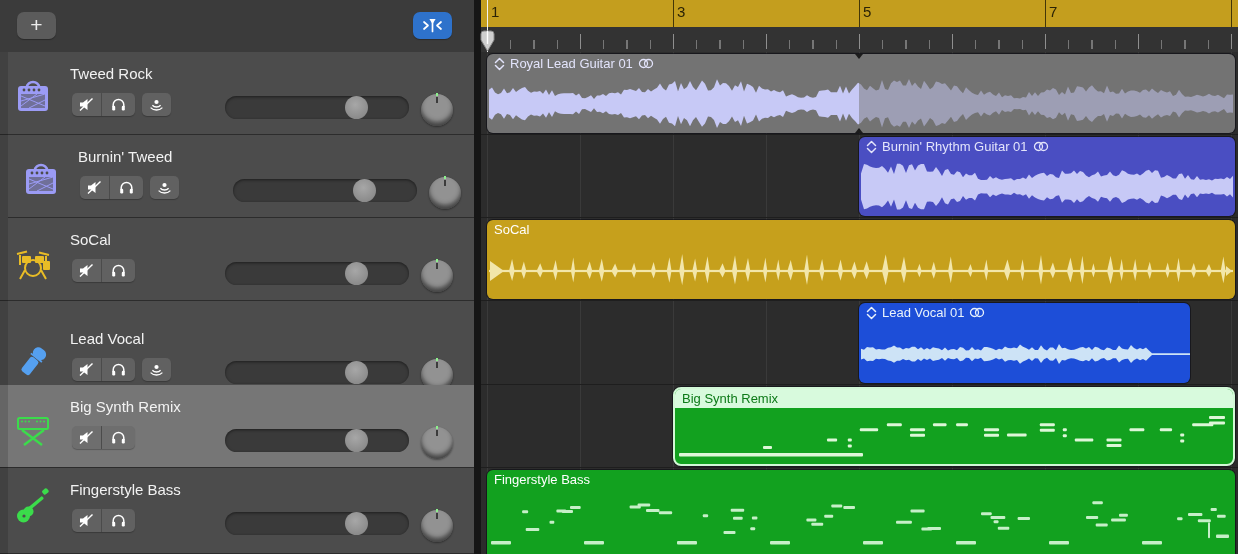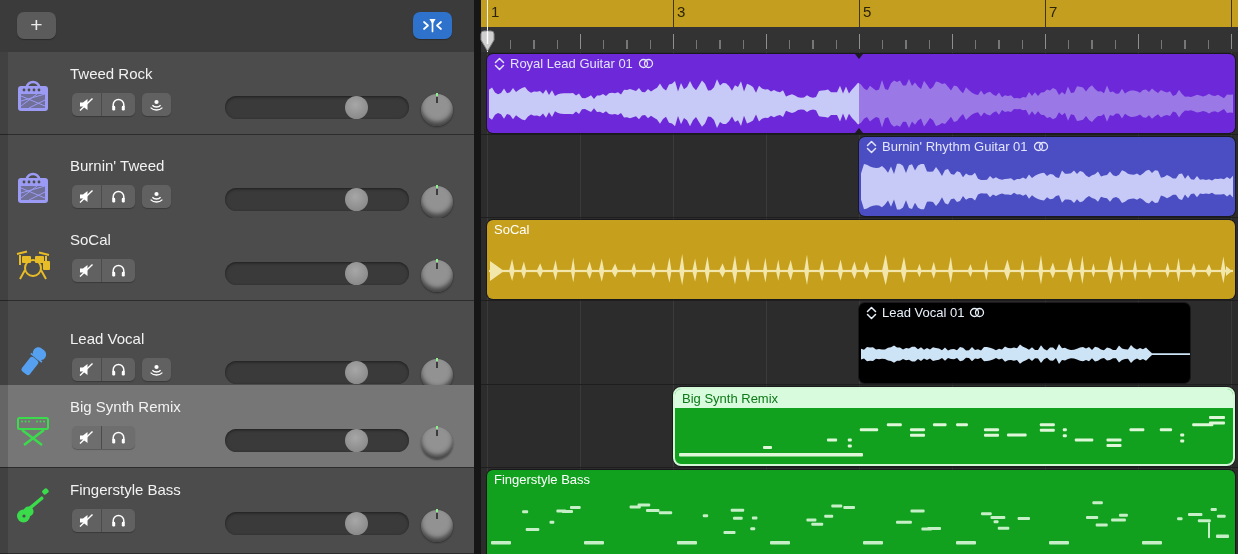--- a/index.html
+++ b/index.html
@@ -59,24 +59,24 @@
         background-image:repeating-linear-gradient(90deg,#3a3a3a 0 1px,transparent 1px 93px);
         background-position:6px 0;border-bottom:1px solid #1e1e1e;box-sizing:border-box;}
   .lane0{top:0;height:83px;} .lane1{top:83px;height:83px;} .lane2{top:166px;height:83px;}
   .lane3{top:249px;height:84px;} .lane4{top:333px;height:83px;} .lane5{top:416px;height:86px;border-bottom:none;}
 
   .region{position:absolute;border-radius:6px;box-shadow:0 0 0 1px rgba(0,0,10,.45);overflow:hidden;cursor:pointer;}
   .rlabel{position:absolute;left:0;top:0;right:0;height:19px;display:flex;align-items:center;gap:5px;
           padding-left:7px;font-size:13px;font-weight:500;white-space:nowrap;z-index:3;}
   .region svg.wave{position:absolute;z-index:1;}
 
-  .reg-royal{left:6px;top:2px;width:748px;height:79px;background:#6d28d9;}
+  .reg-royal{left:6px;top:2px;width:748px;height:79px;background:#737373;}
   .reg-burnin{left:378px;top:85px;width:376px;height:79px;background:#4a4ec2;}
   .reg-socal{left:6px;top:168px;width:748px;height:79px;background:#c6a01c;}
-  .reg-vocal{left:378px;top:251px;width:331px;height:80px;background:#000000;}
+  .reg-vocal{left:378px;top:251px;width:331px;height:80px;background:#1d4ed8;}
   .reg-synth{left:192px;top:335px;width:562px;height:79px;background:#12a11f;border:2px solid #d2f8d6;
              border-radius:8px;box-sizing:border-box;}
   .reg-bass{left:6px;top:418px;width:748px;height:84px;background:#12a11f;border-radius:6px 6px 0 0;}
 
   .reg-royal .rlabel,.reg-burnin .rlabel{color:#e3e4fb;}
   .reg-socal .rlabel,.reg-bass .rlabel{color:#ffffff;}
   .reg-vocal .rlabel{color:#e9f2fb;}
   .reg-synth .rlabel{position:absolute;height:19px;background:#d8fadd;color:#0d7a18;left:0;right:0;}
 
   .notch{position:absolute;width:0;height:0;z-index:4;}
@@ -150,21 +150,21 @@
               </svg>
             </span>
         </div>
       </div>
       <div class="vslider">
           <div class="vthumb"></div>
         </div>
       <div class="knob"></div>
     </div>
 
-    <div class="track-row" style="top:144px;height:83px;">
+    <div class="track-row" style="top:135px;height:83px;margin-left:8px;">
       <div class="track-icon">
         <svg class="icon-svg" width="40" height="40" viewBox="0 0 40 40">
           <path d="M14,10 a6,5 0 0 1 12,0" fill="none" stroke="#9b9bf5" stroke-width="2.4"></path>
           <rect x="5" y="9" width="30" height="25" rx="3" fill="#9b9bf5"></rect>
           <circle cx="11" cy="13" r="1.4" fill="#4c4c4c"></circle>
             <circle cx="16" cy="13" r="1.4" fill="#4c4c4c"></circle>
           <circle cx="21" cy="13" r="1.4" fill="#4c4c4c"></circle>
             <circle cx="26" cy="13" r="1.4" fill="#4c4c4c"></circle>
           <rect x="8" y="17" width="24" height="14" fill="#4c4c4c" opacity=".55"></rect>
           <g stroke="#9b9bf5" stroke-width="1">

